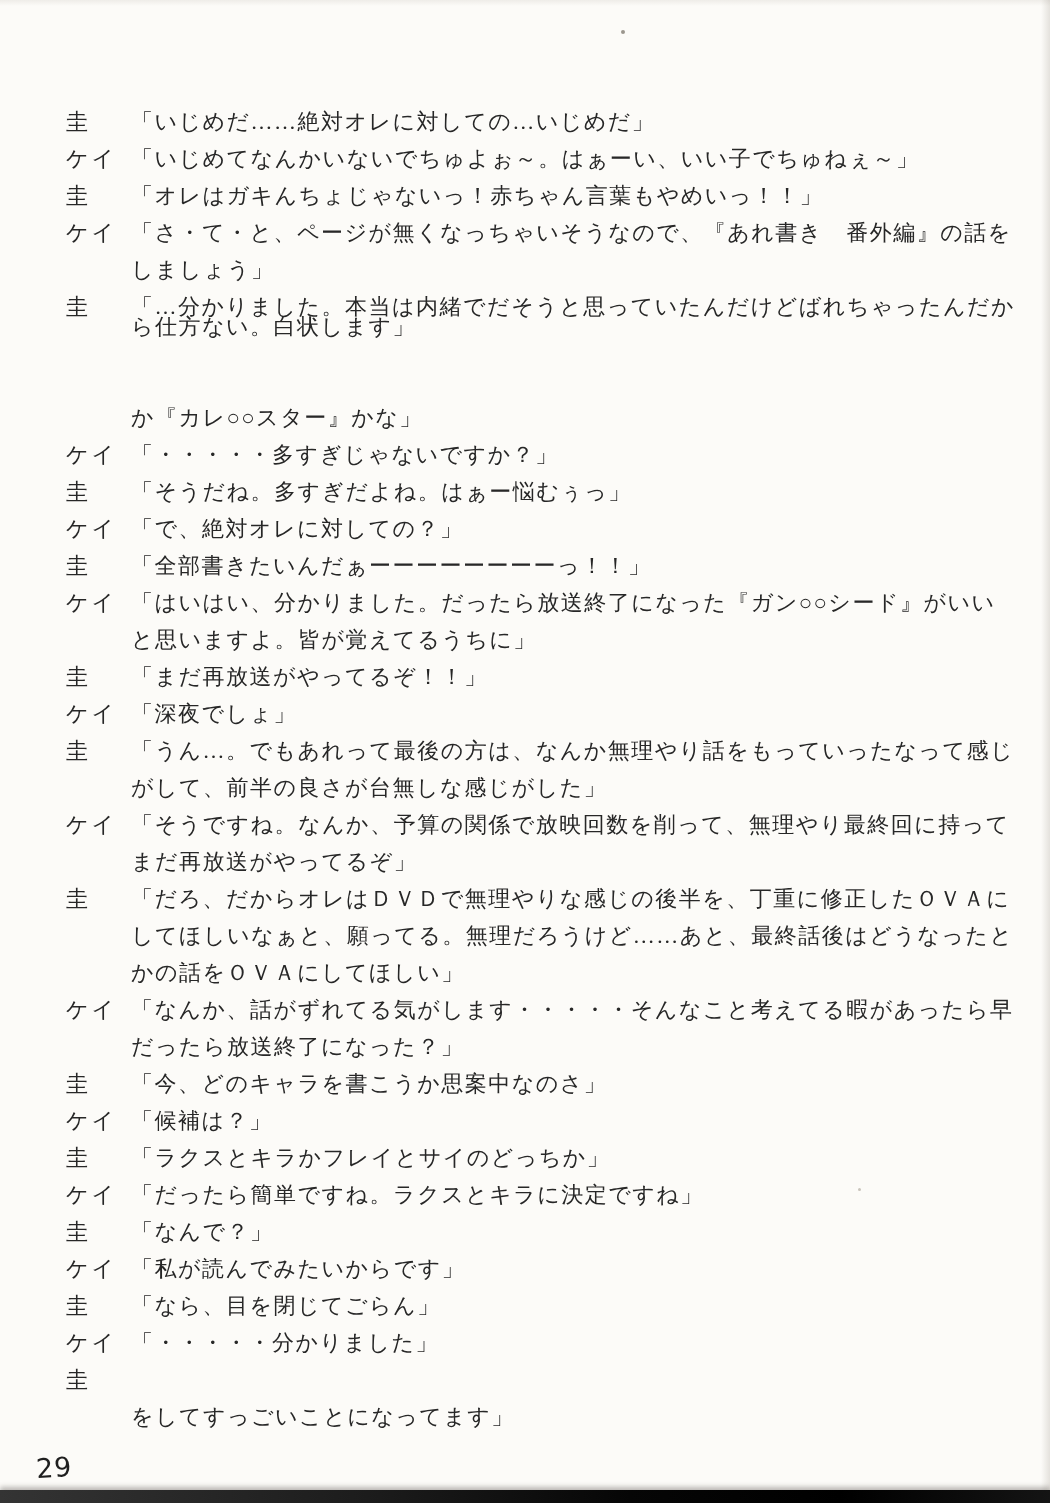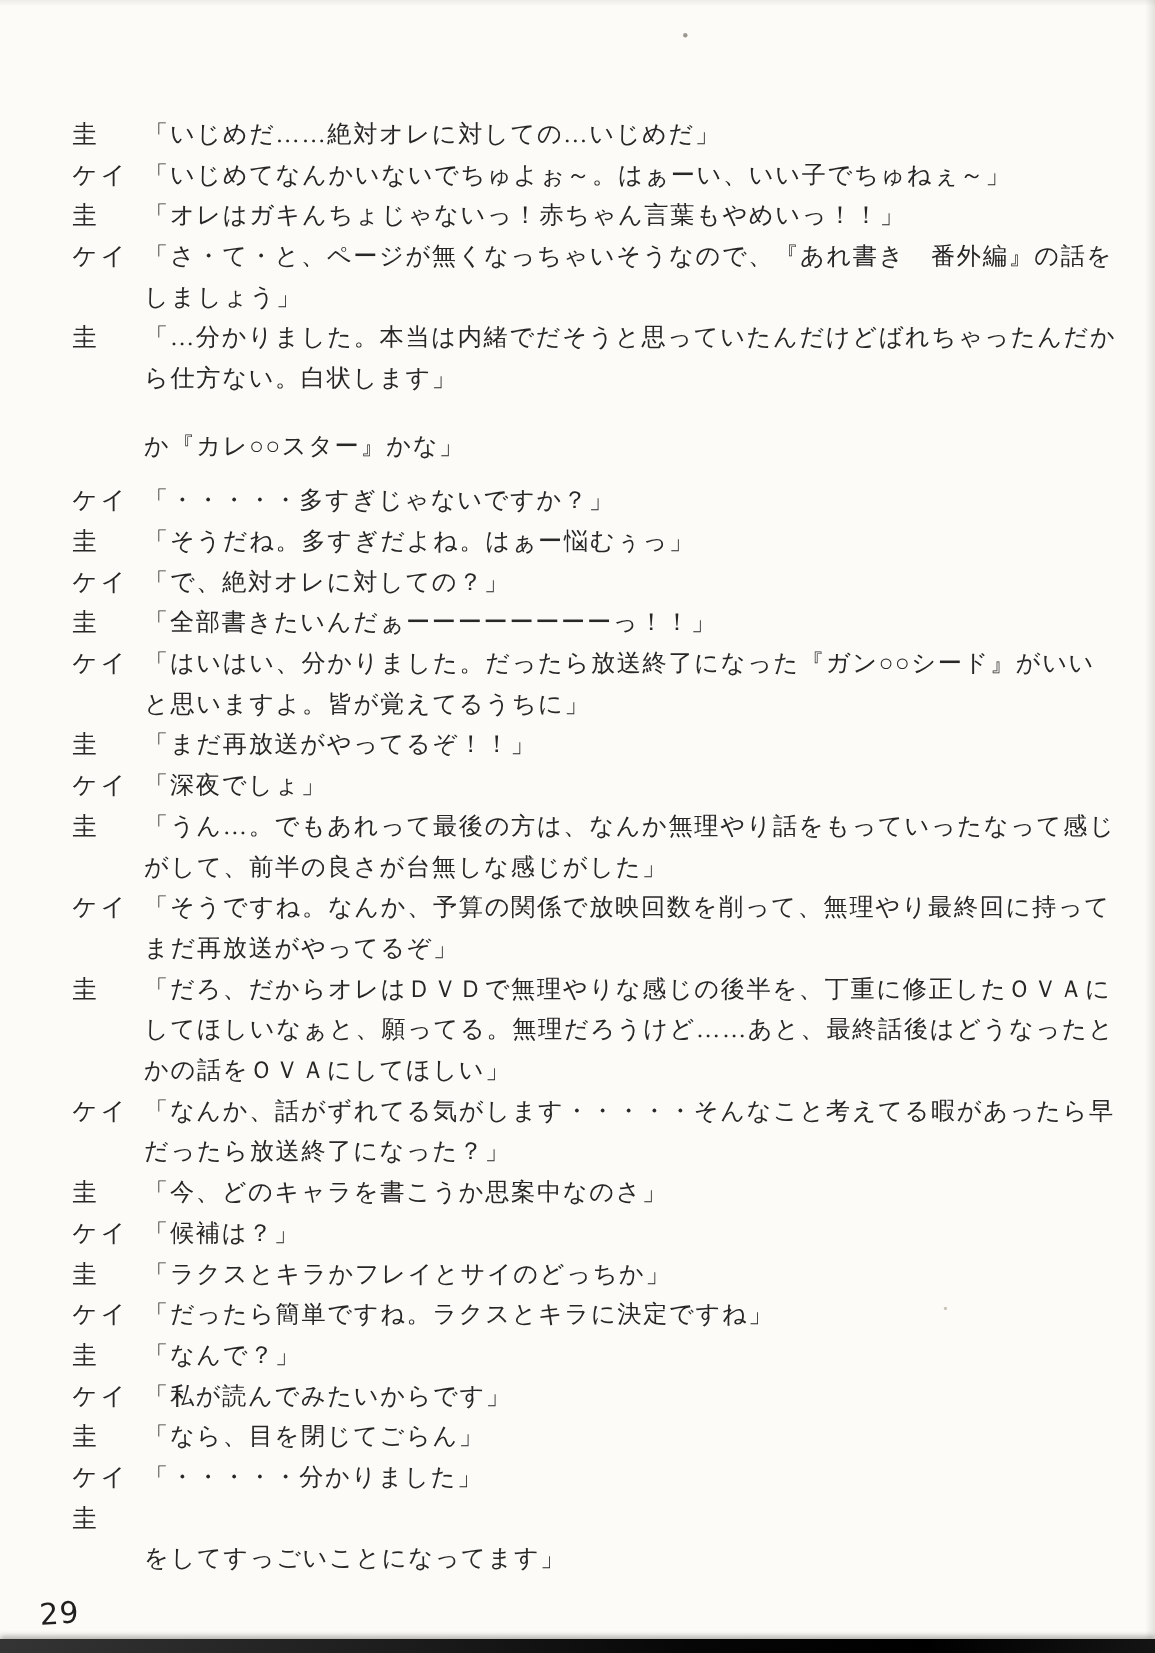--- a/index.html
+++ b/index.html
@@ -76,24 +76,24 @@
       <span class="spk">ケイ</span>
       <span class="txt">「さ・て・と、ページが無くなっちゃいそうなので、『あれ書き　番外編』の話を</span>
     </div>
   <div class="dline" style="top:255px">
       <span class="txt">しましょう」</span>
     </div>
   <div class="dline" style="top:292px">
       <span class="spk">圭</span>
       <span class="txt">「…分かりました。本当は内緒でだそうと思っていたんだけどばれちゃったんだか</span>
     </div>
-  <div class="dline" style="top:329px">
+  <div class="dline" style="top:312px">
       <span class="txt">ら仕方ない。白状します」</span>
     </div>
-  <div class="dline" style="top:391px">
+  <div class="dline" style="top:403px">
       <span class="txt">か『カレ○○スター』かな」</span>
     </div>
   <div class="dline" style="top:440px">
       <span class="spk">ケイ</span>
       <span class="txt">「・・・・・多すぎじゃないですか？」</span>
     </div>
   <div class="dline" style="top:477px">
       <span class="spk">圭</span>
       <span class="txt">「そうだね。多すぎだよね。はぁー悩むぅっ」</span>
     </div>

